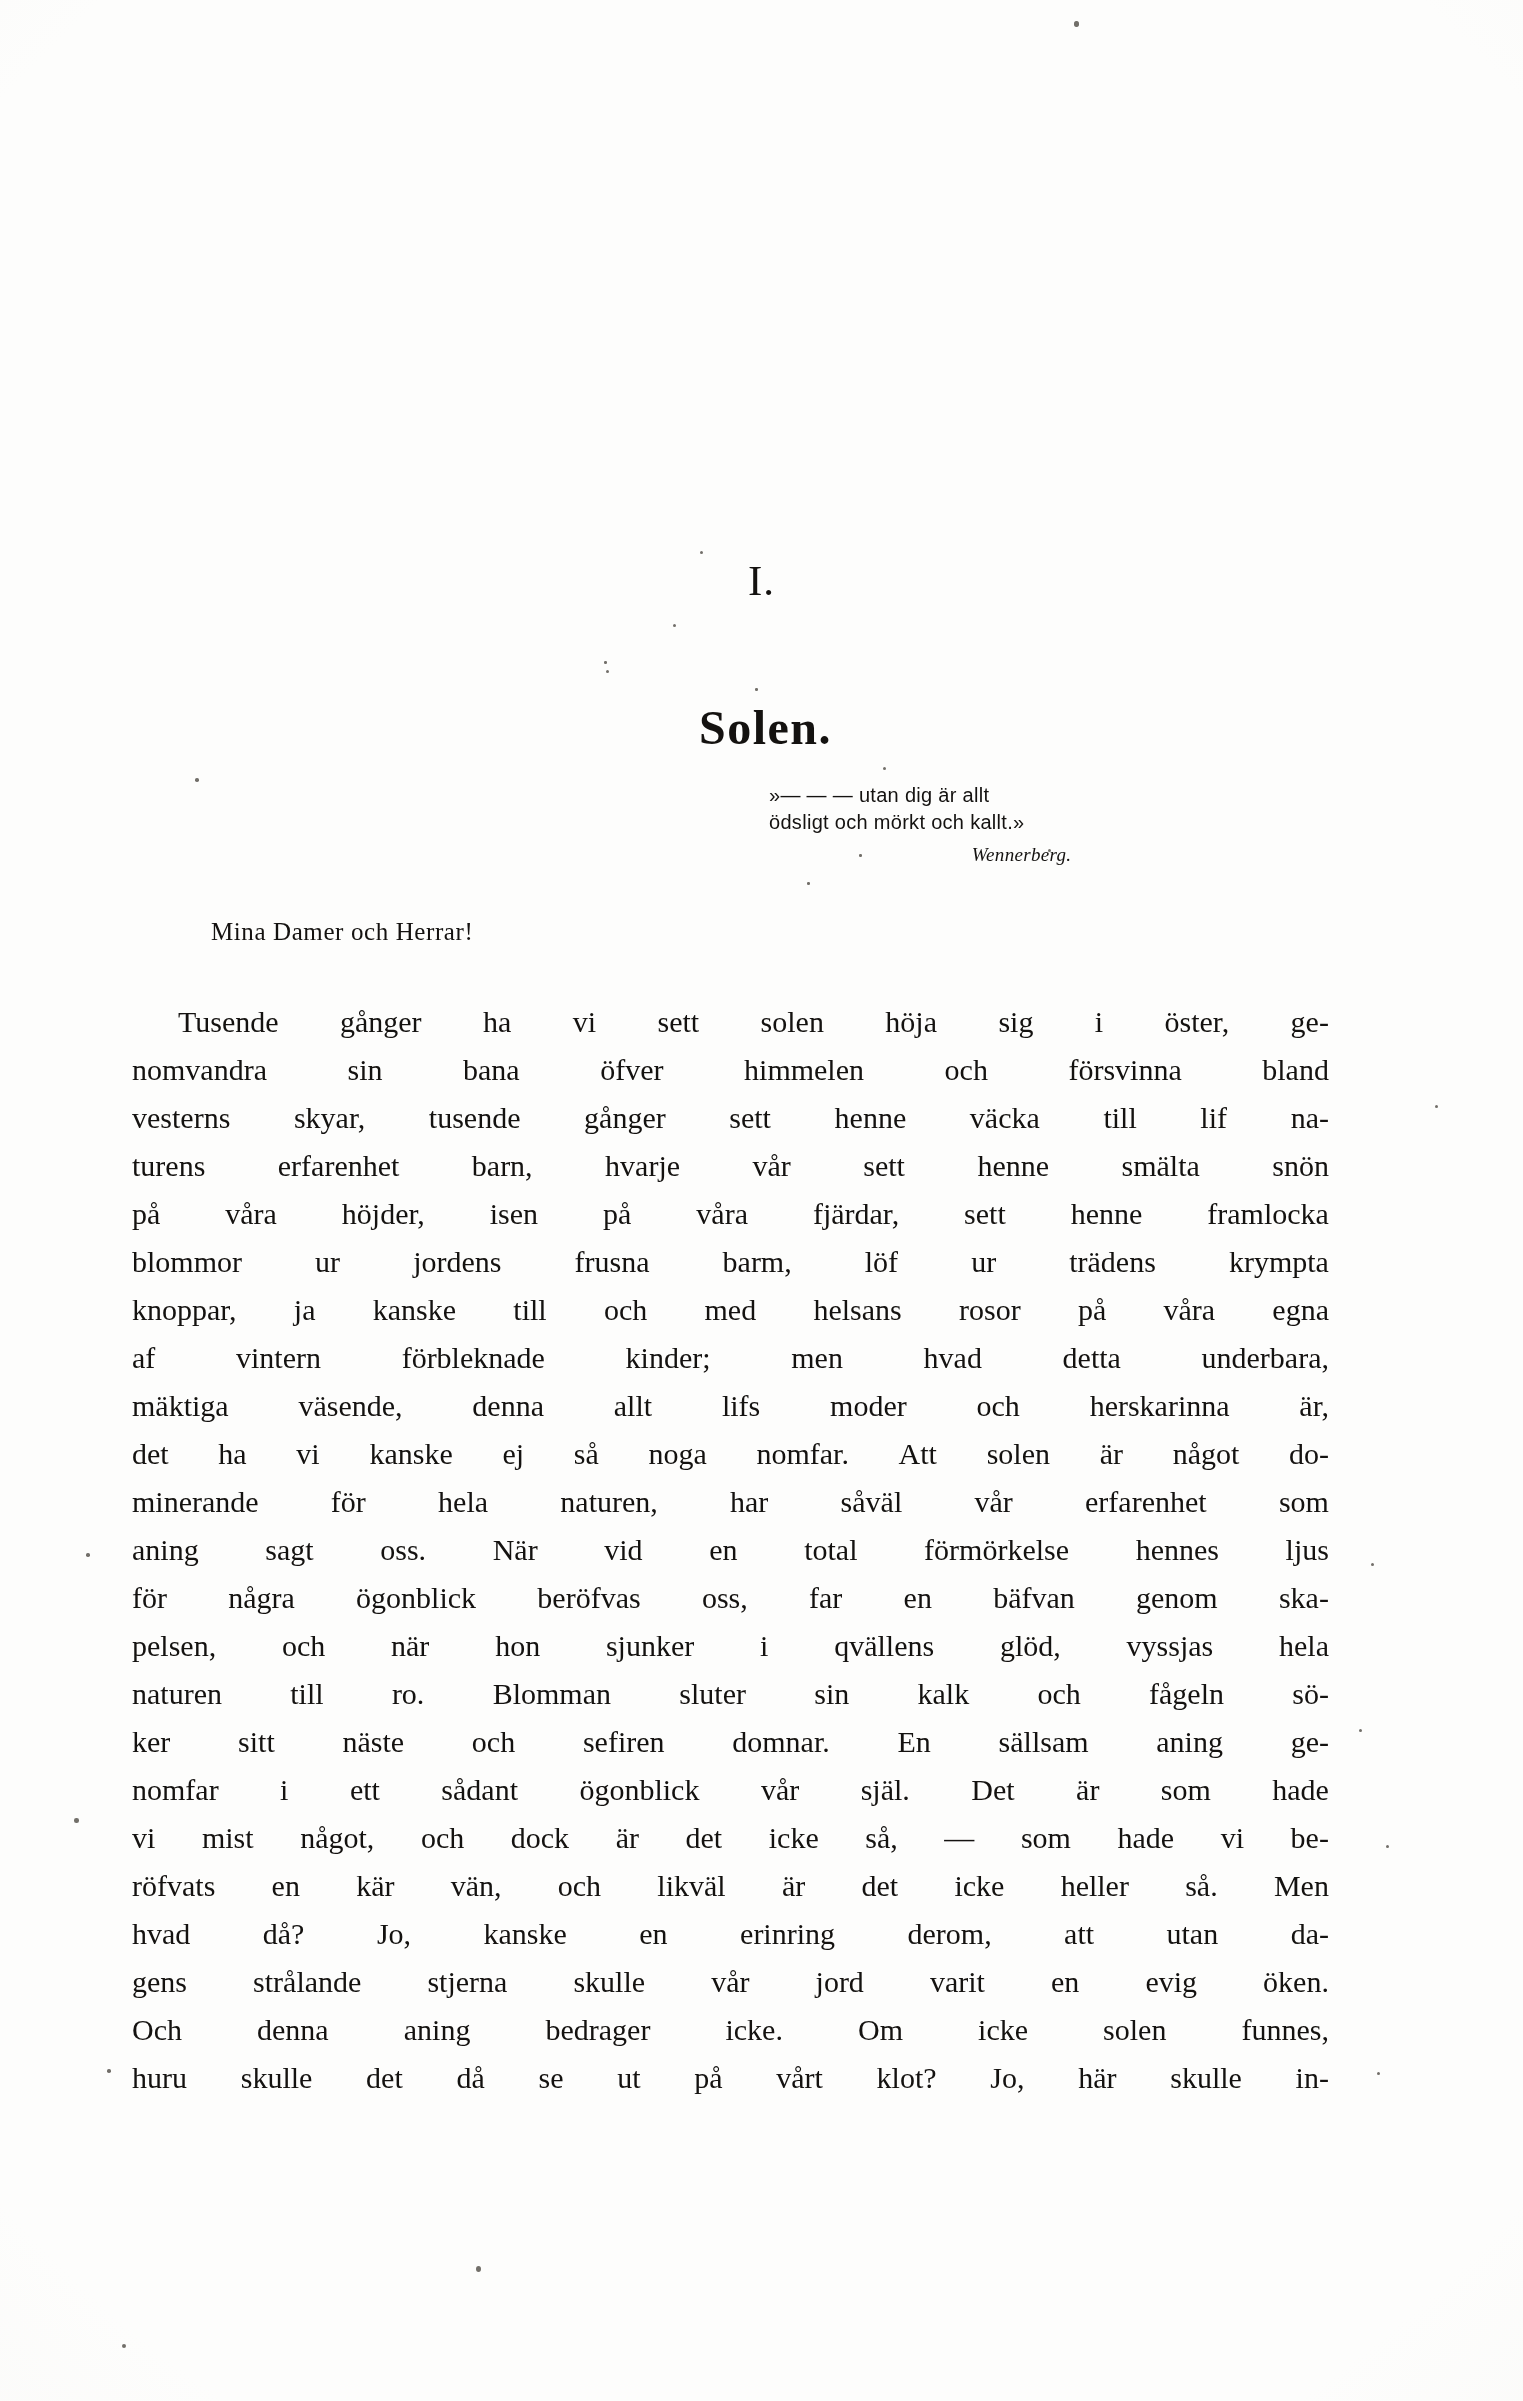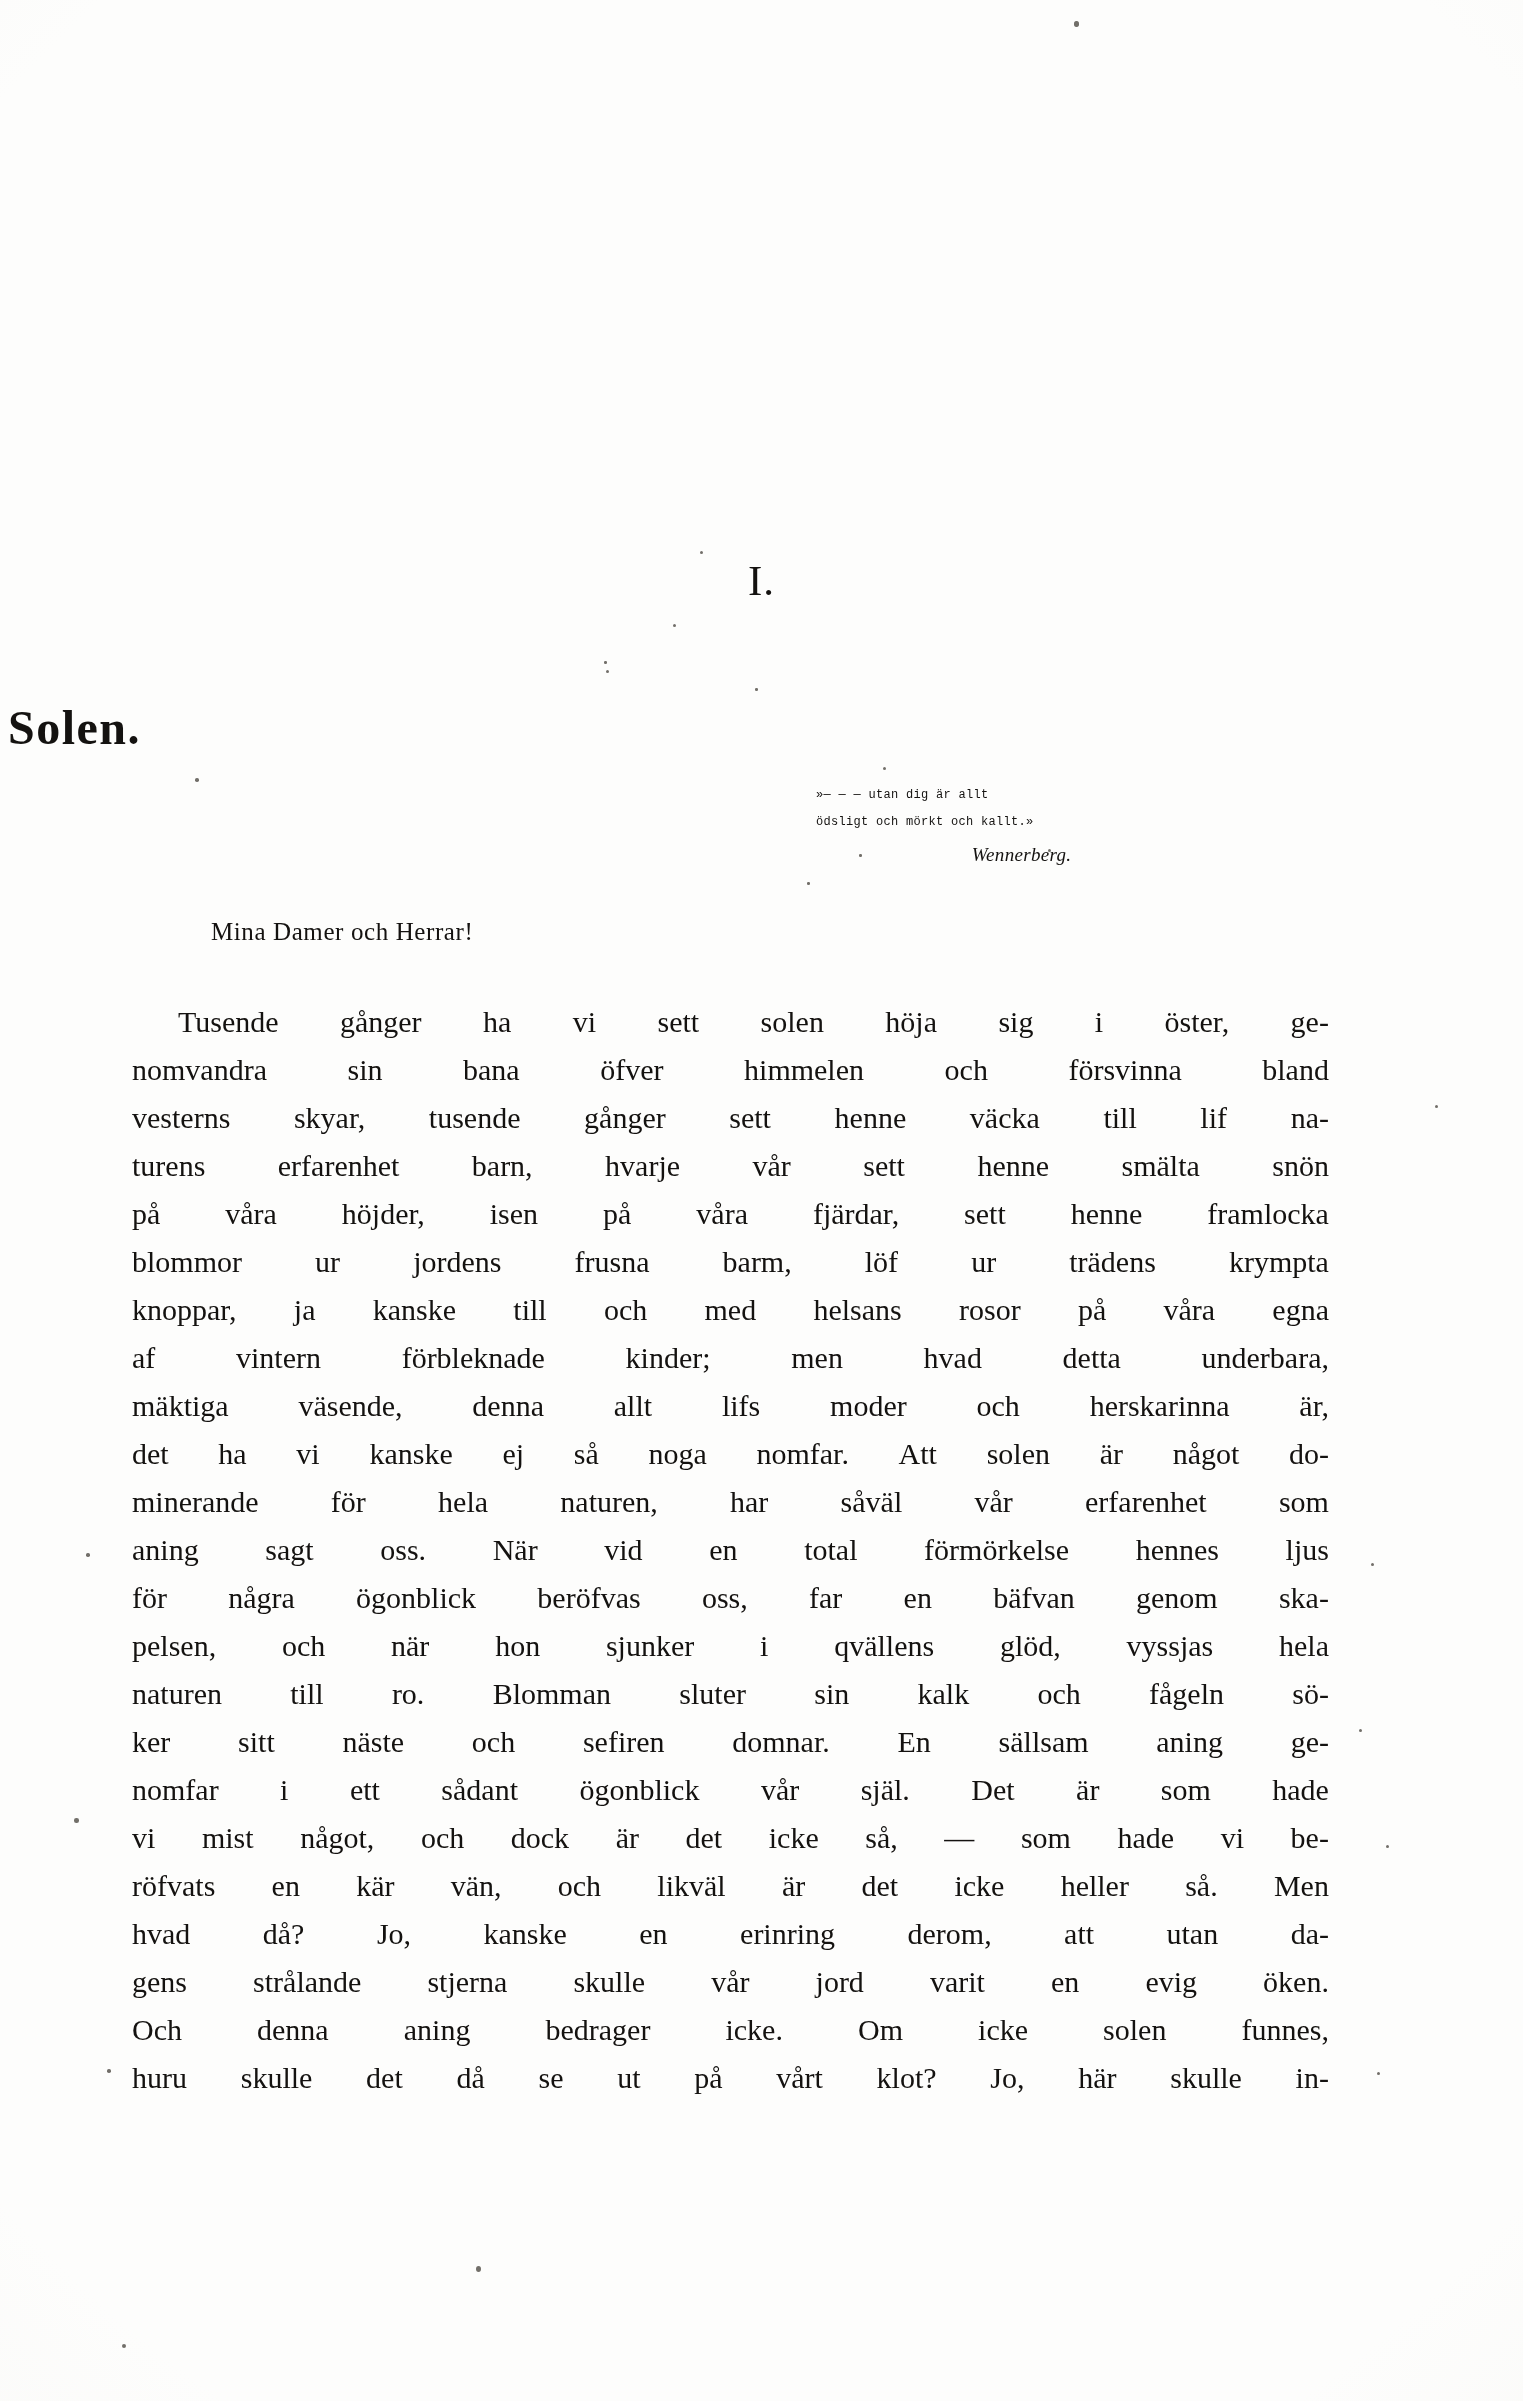--- a/index.html
+++ b/index.html
@@ -45,37 +45,38 @@
     letter-spacing: 1px;
     font-family: "Liberation Serif", serif;
   }
 
   
   #title {
     position: absolute;
     left: 0;
     right: 0;
     top: 672px;
+    text-align: center;
     font-size: 48px;
     line-height: 1;
     letter-spacing: 1.5px;
     font-family: "Liberation Serif", serif;
     margin-left: 8px;
   }
 
   
   #epigraph {
     position: absolute;
-    left: 816px;
+    left: 769px;
     width: 452px;
     top: 782px;
-    font-size: 12px;
+    font-size: 20px;
     line-height: 27px;
     letter-spacing: 0.3px;
-    font-family: Liberation Mono, monospace;
+    font-family: Liberation Sans, sans-serif;
   }
   #epigraph .eline { white-space: nowrap; }
   #epigraph-attribution {
     position: absolute;
     left: 803px;
     width: 437px;
     top: 844px;
     text-align: center;
     font-style: italic;
     font-size: 19px;

